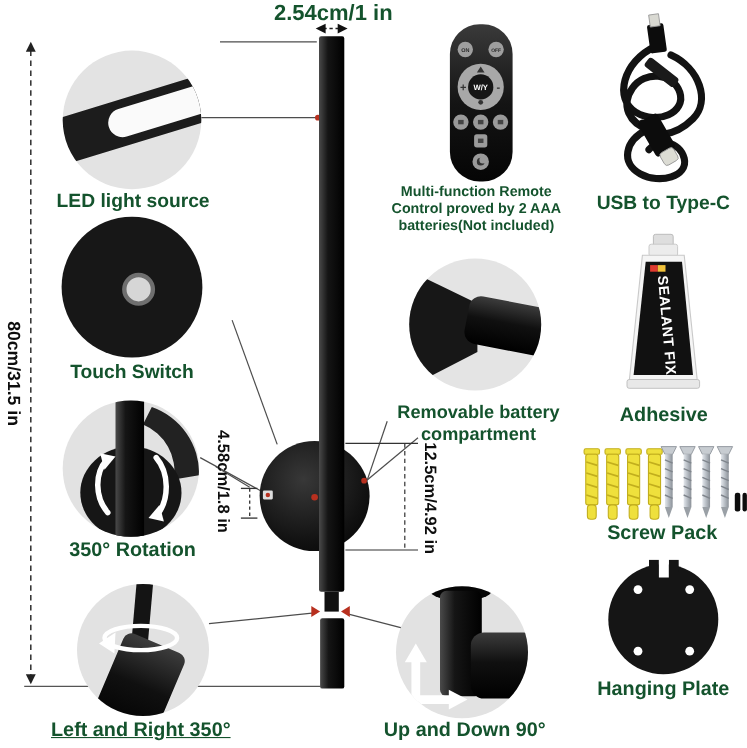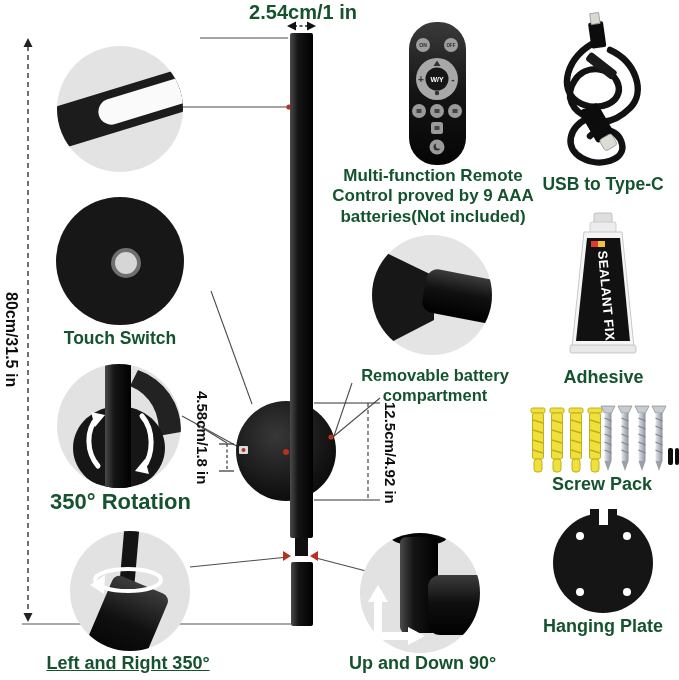--- a/index.html
+++ b/index.html
@@ -335,33 +335,34 @@
     <rect x="599" y="507" width="9" height="18" fill="#fff"></rect>
     <circle cx="580" cy="536" r="4" fill="#fff"></circle>
     <circle cx="627" cy="536" r="4" fill="#fff"></circle>
     <circle cx="580" cy="592" r="4" fill="#fff"></circle>
     <circle cx="627" cy="592" r="4" fill="#fff"></circle>
   </g>
 </svg>
 
 <div class="lbl" style="left:224px;top:0px;width:158px;font-size:20px;">2.54cm/1 in</div>
 <div class="vlbl" style="left:2px;top:278px;height:124px;font-size:16px;">80cm/31.5 in</div>
-<div class="lbl" style="left:318px;top:166px;width:230px;font-size:17px;">
+<div class="lbl" style="left:40px;top:172px;width:162px;font-size:17.5px;">LED light source</div>
+<div class="lbl" style="left:318px;top:166px;width:230px;font-size:13px;">
   <div>Multi-function Remote</div>
-  <div>Control proved by 9 AAA</div>
+  <div>Control proved by 2 AAA</div>
   <div>batteries(Not included)</div>
 </div>
 <div class="lbl" style="left:532px;top:174px;width:142px;font-size:17.5px;">USB to Type-C</div>
 <div class="lbl" style="left:45px;top:328px;width:150px;font-size:17.5px;">Touch Switch</div>
 <div class="lbl" style="left:335px;top:366px;width:200px;font-size:16.5px;">
   <div>Removable battery</div>
   <div>compartment</div>
 </div>
 <div class="lbl" style="left:536px;top:367px;width:135px;font-size:18px;">Adhesive</div>
 <div class="vlbl" style="left:194px;top:386px;height:104px;font-size:15px;">4.58cm/1.8 in</div>
 <div class="vlbl" style="left:382px;top:392px;height:122px;font-size:15px;">12.5cm/4.92 in</div>
-<div class="lbl" style="left:38px;top:489px;width:165px;font-size:22px;">350° Rotation</div>
+<div class="lbl" style="left:38px;top:489px;width:165px;font-size:18px;">350° Rotation</div>
 <div class="lbl" style="left:532px;top:474px;width:140px;font-size:18px;">Screw Pack</div>
 <div class="lbl" style="left:528px;top:616px;width:150px;font-size:18px;">Hanging Plate</div>
 <div class="lbl" style="left:22px;top:653px;width:212px;font-size:18px;text-decoration:underline;">Left and Right 350°</div>
 <div class="lbl" style="left:330px;top:653px;width:185px;font-size:18px;">Up and Down 90°</div>
 
 </div>
 
 </body></html>

